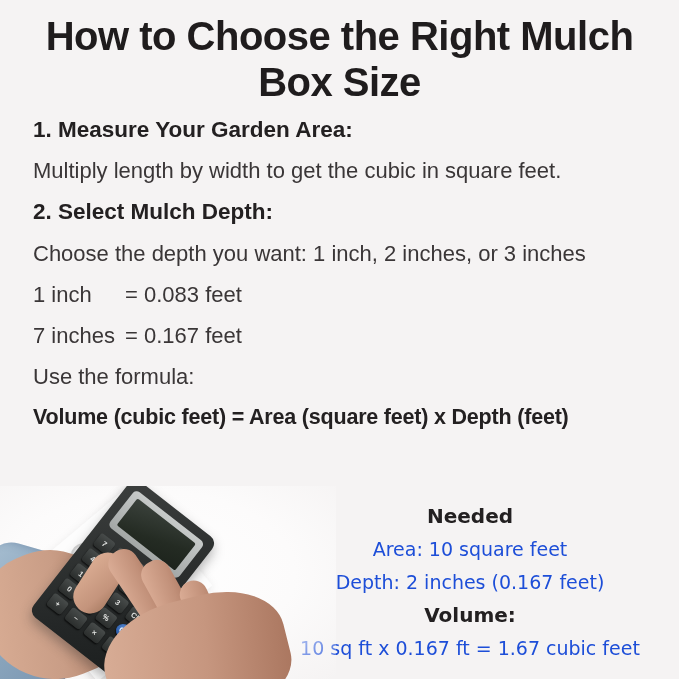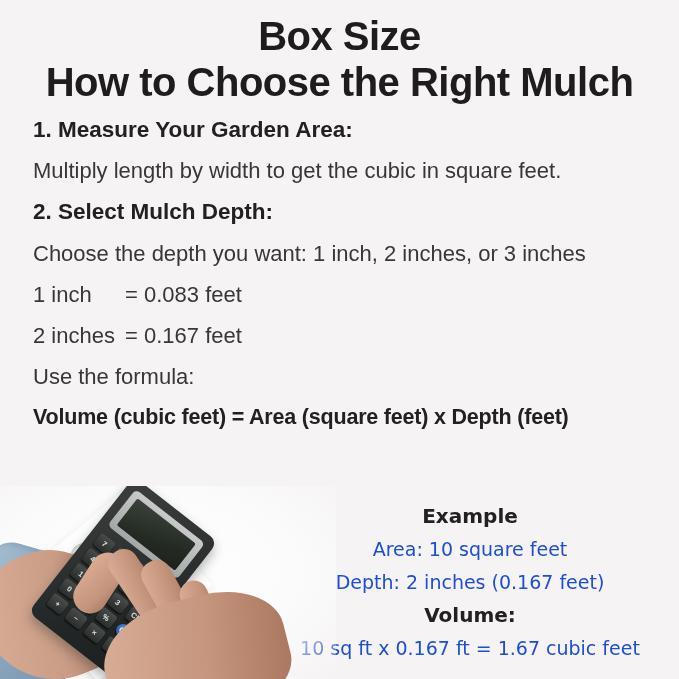--- a/index.html
+++ b/index.html
@@ -94,37 +94,37 @@
     border-radius:45% 40% 35% 50%;transform:rotate(-14deg);
     background:linear-gradient(100deg,#d9ae97 0%,#c6967f 55%,#a9755e 100%);
   }
 </style>
 </head>
 <body>
 
 <div class="page">
 
   <h1 class="title">
+    <span>How to Choose the Right Mulch</span>
     <span>Box Size</span>
-    <span>How to Choose the Right Mulch</span>
   </h1>
 
   <div class="content">
     <p class="h">1. Measure Your Garden Area:</p>
     <p class="b">Multiply length by width to get the cubic in square feet.</p>
     <p class="h">2. Select Mulch Depth:</p>
     <p class="b">Choose the depth you want: 1 inch, 2 inches, or 3 inches</p>
     <p class="b"><span class="lab">1 inch</span><span>= 0.083 feet</span></p>
-    <p class="b"><span class="lab">2 inches</span><span>= 0.167 feet</span></p>
+    <p class="b"><span class="lab">7 inches</span><span>= 0.167 feet</span></p>
     <p class="b">Use the formula:</p>
     <p class="h formula">Volume (cubic feet) = Area (square feet) x Depth (feet)</p>
   </div>
 
   <div class="example">
-    <p class="h">Example</p>
+    <p class="h">Needed</p>
     <p>Area: 10 square feet</p>
     <p>Depth: 2 inches (0.167 feet)</p>
     <p class="h">Volume:</p>
     <p>10 sq ft x 0.167 ft = 1.67 cubic feet</p>
   </div>
 
   <div class="photo">
     <div class="notebook"></div>
     <div id="rings">
         <div class="ring" style="left: 22px; top: 101px;"></div>

